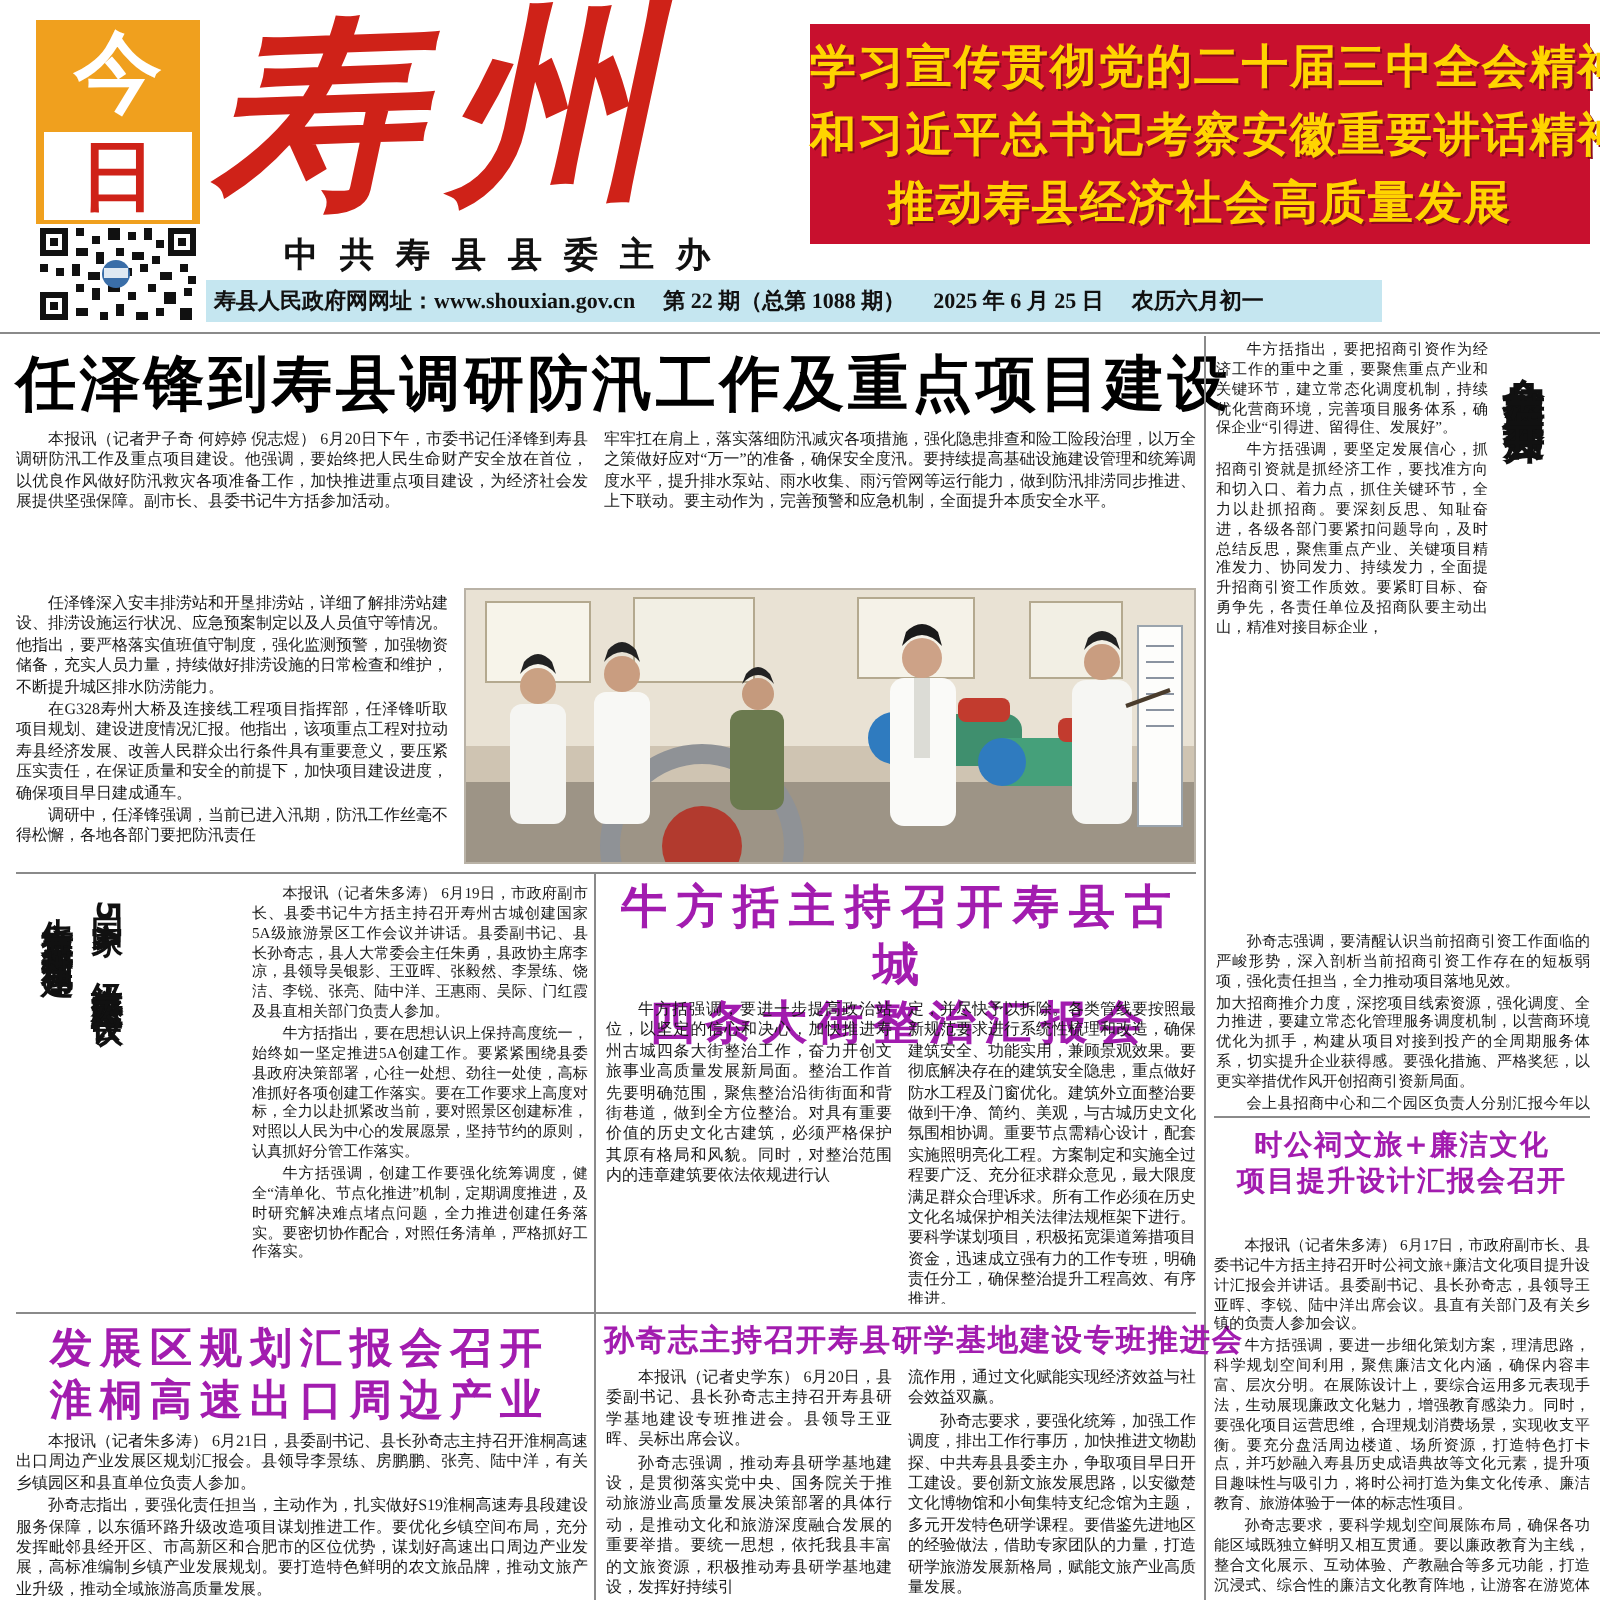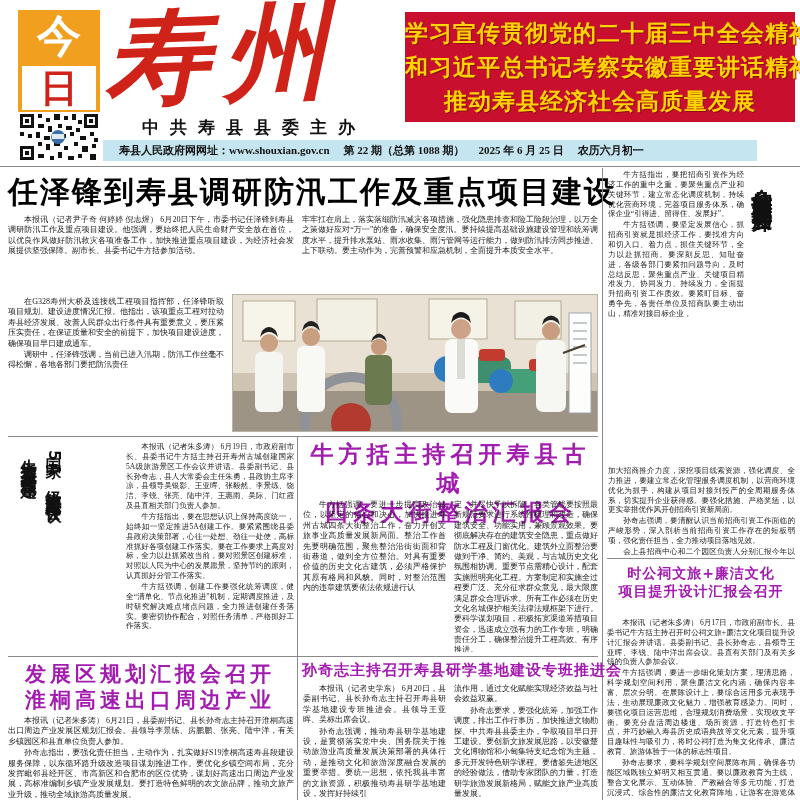--- a/index.html
+++ b/index.html
@@ -19,22 +19,22 @@
             font-size:104px;color:#cf2218;letter-spacing:14px;transform:rotate(-2deg);
             white-space:nowrap;line-height:130px;}
   .organizer{left:108px;top:116px;width:292px;text-align:center;
             font-weight:bold;font-size:17px;letter-spacing:11px;color:#111;white-space:nowrap;}
   .slogan{left:405px;top:12px;width:390px;height:110px;background:#c8102e;
             display:flex;flex-direction:column;justify-content:space-around;
             padding:4px 0;box-sizing:border-box;}
   .slogan div{font-family:"DejaVu Sans",sans-serif;font-weight:bold;font-size:23px;
             color:#ffd400;text-align:center;letter-spacing:1px;white-space:nowrap;
             text-shadow:1px 1px 0 #8c0a1e;}
-  .infobar{left:103px;top:140px;width:654px;height:21px;background:#c5e6f0;
-            display:flex;align-items:center;gap:14px;padding:0 16px;box-sizing:border-box;
+  .infobar{left:103px;top:140px;width:588px;height:21px;background:#c5e6f0;
+            display:flex;align-items:center;gap:14px;padding:0 4px;box-sizing:border-box;
             font-size:11px;font-weight:bold;color:#111;white-space:nowrap;overflow:hidden;}
   
   .body-txt{font-size:8px;line-height:1.3;text-align:justify;overflow:hidden;}
   .body-txt p{margin:0 0 1px 0;text-indent:2em;}
   .tiny{font-size:7.6px;}
   
   .main-headline{left:8px;top:172px;width:592px;height:40px;
             font-family:"DejaVu Sans",sans-serif;font-weight:bold;font-size:30px;
             color:#000000;letter-spacing:2px;white-space:nowrap;}
   .h-mid{font-family:"DejaVu Sans",sans-serif;font-weight:bold;color:#a21caf;text-align:center;}
@@ -127,20 +127,21 @@
 
   <div class="abs main-headline">任泽锋到寿县调研防汛工作及重点项目建设</div>
 
   <div class="abs body-txt" style="left:8px;top:215px;width:286px;height:80px">
     <p>本报讯（记者尹子奇 何婷婷 倪志煜） 6月20日下午，市委书记任泽锋到寿县调研防汛工作及重点项目建设。他强调，要始终把人民生命财产安全放在首位，以优良作风做好防汛救灾各项准备工作，加快推进重点项目建设，为经济社会发展提供坚强保障。副市长、县委书记牛方括参加活动。</p>
   </div>
   <div class="abs body-txt" style="left:302px;top:215px;width:296px;height:78px">
     <p style="text-indent:0">牢牢扛在肩上，落实落细防汛减灾各项措施，强化隐患排查和险工险段治理，以万全之策做好应对“万一”的准备，确保安全度汛。要持续提高基础设施建设管理和统筹调度水平，提升排水泵站、雨水收集、雨污管网等运行能力，做到防汛排涝同步推进、上下联动。要主动作为，完善预警和应急机制，全面提升本质安全水平。</p>
   </div>
   <div class="abs body-txt" style="left:8px;top:297px;width:216px;height:136px">
+    <p>任泽锋深入安丰排涝站和开垦排涝站，详细了解排涝站建设、排涝设施运行状况、应急预案制定以及人员值守等情况。他指出，要严格落实值班值守制度，强化监测预警，加强物资储备，充实人员力量，持续做好排涝设施的日常检查和维护，不断提升城区排水防涝能力。</p>
     <p>在G328寿州大桥及连接线工程项目指挥部，任泽锋听取项目规划、建设进度情况汇报。他指出，该项重点工程对拉动寿县经济发展、改善人民群众出行条件具有重要意义，要压紧压实责任，在保证质量和安全的前提下，加快项目建设进度，确保项目早日建成通车。</p>
     <p>调研中，任泽锋强调，当前已进入汛期，防汛工作丝毫不得松懈，各地各部门要把防汛责任</p>
   </div>
 
   <div class="abs photo-frame">
     <svg width="364" height="136" viewBox="0 0 364 136">
       <rect width="364" height="136" fill="#cfc4b2"></rect>
       <rect x="0" y="0" width="364" height="78" fill="#e9e2d4"></rect>
       <rect x="10" y="6" width="52" height="40" fill="#f7f4ea" stroke="#b4a98f"></rect>
       <rect x="84" y="4" width="60" height="42" fill="#f2efe4" stroke="#b4a98f"></rect>
@@ -247,22 +248,22 @@
     <p style="text-indent:0">流作用，通过文化赋能实现经济效益与社会效益双赢。</p>
     <p>孙奇志要求，要强化统筹，加强工作调度，排出工作行事历，加快推进文物勘探、中共寿县县委主办，争取项目早日开工建设。要创新文旅发展思路，以安徽楚文化博物馆和小甸集特支纪念馆为主题，多元开发特色研学课程。要借鉴先进地区的经验做法，借助专家团队的力量，打造研学旅游发展新格局，赋能文旅产业高质量发展。</p>
   </div>
 
   <div class="abs body-txt tiny" style="left:608px;top:170px;width:136px;height:294px">
     <p>牛方括指出，要把招商引资作为经济工作的重中之重，要聚焦重点产业和关键环节，建立常态化调度机制，持续优化营商环境，完善项目服务体系，确保企业“引得进、留得住、发展好”。</p>
     <p>牛方括强调，要坚定发展信心，抓招商引资就是抓经济工作，要找准方向和切入口、着力点，抓住关键环节，全力以赴抓招商。要深刻反思、知耻奋进，各级各部门要紧扣问题导向，及时总结反思，聚焦重点产业、关键项目精准发力、协同发力、持续发力，全面提升招商引资工作质效。要紧盯目标、奋勇争先，各责任单位及招商队要主动出山，精准对接目标企业，</p>
   </div>
   <div class="abs vtitle-right" style="left:748px;top:172px;height:295px;font-size:21px;letter-spacing:2px">全县招商引资工作调度会召开</div>
   <div class="abs body-txt tiny" style="left:608px;top:466px;width:187px;height:90px">
+    <p>孙奇志强调，要清醒认识当前招商引资工作面临的严峻形势，深入剖析当前招商引资工作存在的短板弱项，强化责任担当，全力推动项目落地见效。</p>
     <p style="text-indent:0">加大招商推介力度，深挖项目线索资源，强化调度、全力推进，要建立常态化管理服务调度机制，以营商环境优化为抓手，构建从项目对接到投产的全周期服务体系，切实提升企业获得感。要强化措施、严格奖惩，以更实举措优作风开创招商引资新局面。</p>
-    <p>孙奇志强调，要清醒认识当前招商引资工作面临的严峻形势，深入剖析当前招商引资工作存在的短板弱项，强化责任担当，全力推动项目落地见效。</p>
     <p>会上县招商中心和二个园区负责人分别汇报今年以来招商引资工作开展情况。</p>
   </div>
 
   <div class="abs h-mid" style="left:605px;top:564px;width:192px;font-size:14px;letter-spacing:1px;line-height:1.3">
     <div>时公祠文旅+廉洁文化</div>
     <div>项目提升设计汇报会召开</div>
   </div>
   <div class="abs body-txt tiny" style="left:607px;top:618px;width:188px;height:178px">
     <p>本报讯（记者朱多涛） 6月17日，市政府副市长、县委书记牛方括主持召开时公祠文旅+廉洁文化项目提升设计汇报会并讲话。县委副书记、县长孙奇志，县领导王亚晖、李锐、陆中洋出席会议。县直有关部门及有关乡镇的负责人参加会议。</p>
     <p>牛方括强调，要进一步细化策划方案，理清思路，科学规划空间利用，聚焦廉洁文化内涵，确保内容丰富、层次分明。在展陈设计上，要综合运用多元表现手法，生动展现廉政文化魅力，增强教育感染力。同时，要强化项目运营思维，合理规划消费场景，实现收支平衡。要充分盘活周边楼道、场所资源，打造特色打卡点，并巧妙融入寿县历史成语典故等文化元素，提升项目趣味性与吸引力，将时公祠打造为集文化传承、廉洁教育、旅游体验于一体的标志性项目。</p>

